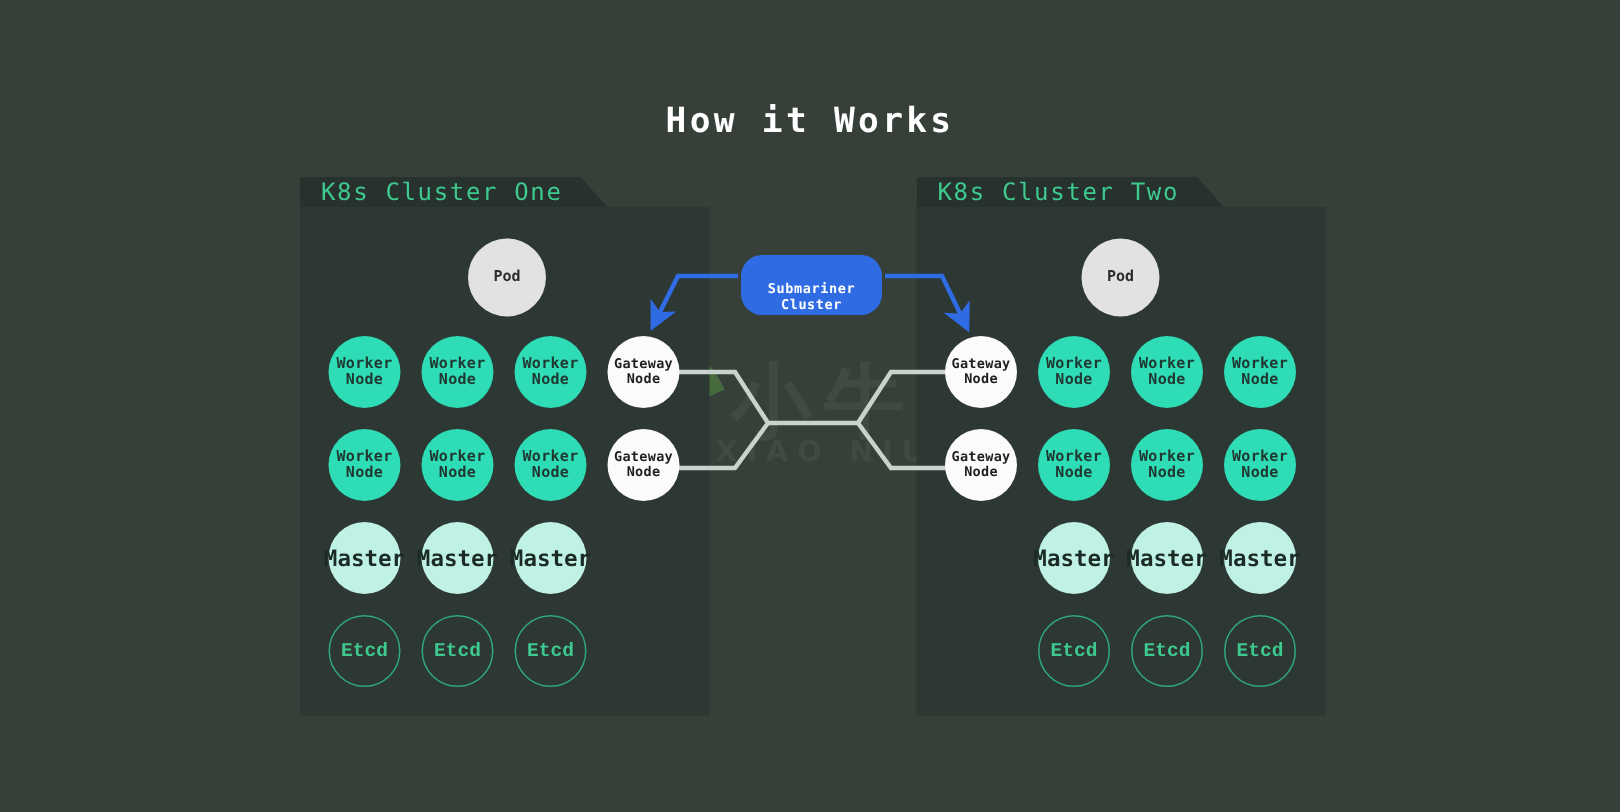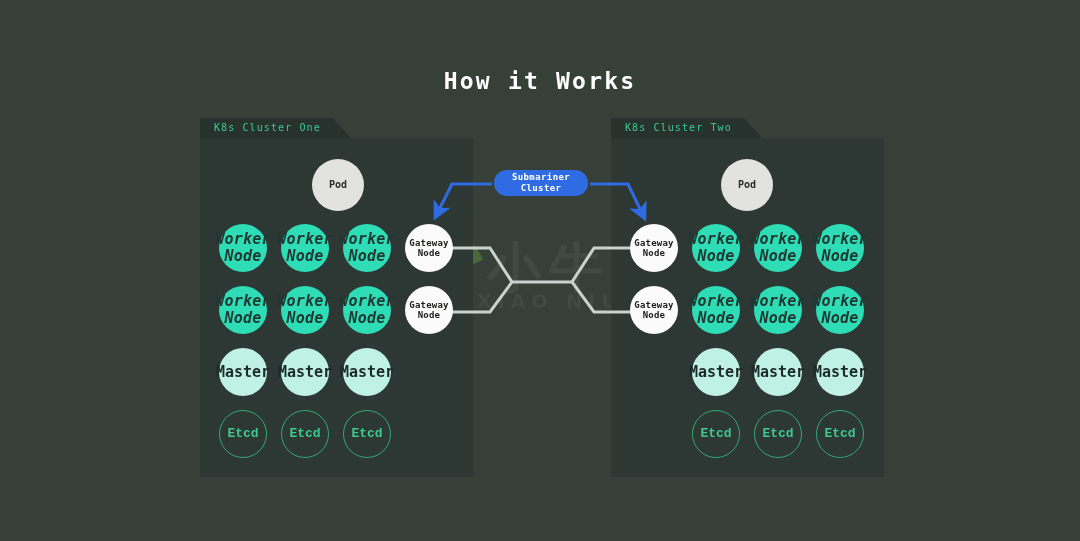--- a/index.html
+++ b/index.html
@@ -78,21 +78,21 @@
   }
   .cluster-tab {
     position: absolute;
     left: 0;
     top: 0;
     height: 20px;
     line-height: 20px;
     padding: 0 30px 0 14px;
     background: #27312d;
     color: #3ec98f;
-    font-size: 10px;
+    font-size: 16px;
     letter-spacing: 1.1px;
     font-family: "DejaVu Sans Mono", "Liberation Mono", monospace;
     clip-path: polygon(0 0, calc(100% - 18px) 0, 100% 100%, 0 100%);
     white-space: nowrap;
   }
   .cluster-body {
     position: absolute;
     left: 0;
     top: 20px;
     width: 273px;
@@ -122,23 +122,22 @@
   .node-pod {
     width: 52px; height: 52px;
     background: #e2e2e0;
     color: #2b2b2b;
     font-size: 10px;
   }
   .node-worker {
     width: 48px; height: 48px;
     background: #2edcb5;
     color: #213832;
-    font-size: 15px;
+    font-size: 10px;
     letter-spacing: 0.2px;
-    font-style: italic;
   }
   .node-gateway {
     width: 48px; height: 48px;
     background: #fbfbfb;
     color: #20211f;
     font-size: 9px;
     letter-spacing: 0.2px;
   }
   .node-master {
     width: 48px; height: 48px;
@@ -154,27 +153,27 @@
     font-size: 13px;
     font-family: Liberation Mono, monospace;
   }
 
   
   #broker {
     position: absolute;
     left: 494px;
     top: 170px;
     width: 94px;
-    height: 26px;
+    height: 40px;
     background: #2f6ce4;
     border-radius: 14px;
     display: flex;
     flex-direction: column;
     align-items: center;
-    justify-content: center;
+    justify-content: flex-end;
     color: #ffffff;
     font-size: 9px;
     font-weight: bold;
     line-height: 1.2;
     letter-spacing: 0.4px;
     z-index: 8;
     font-family: "DejaVu Sans Mono", "Liberation Mono", monospace;
   }
 
   

